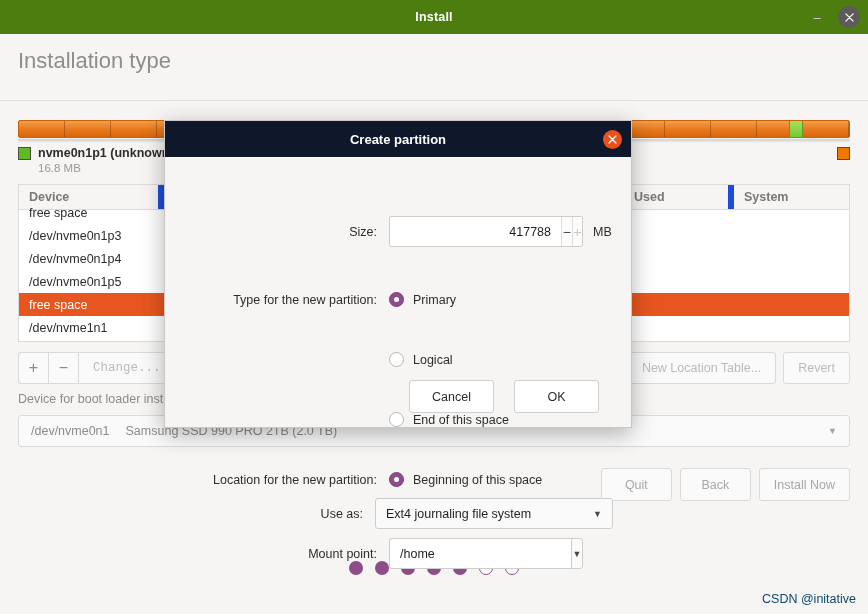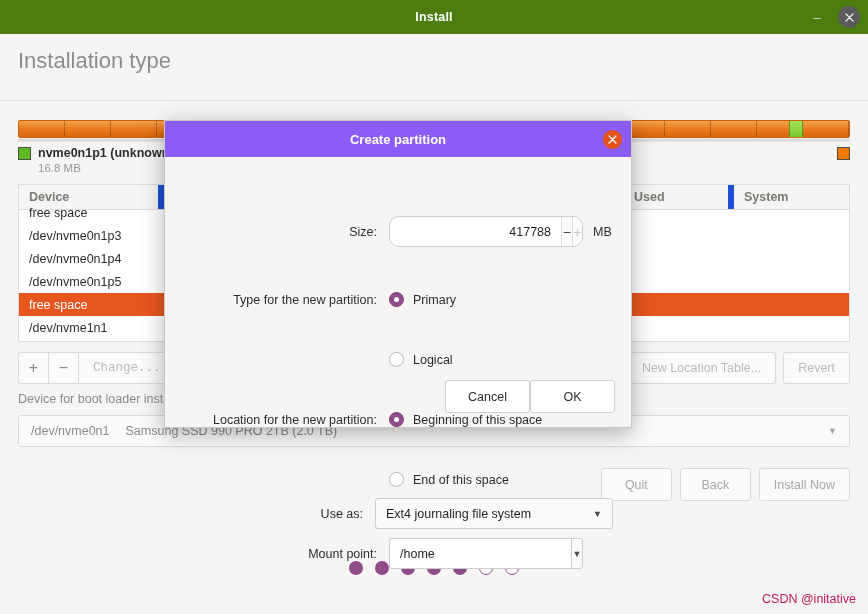--- a/index.html
+++ b/index.html
@@ -177,33 +177,33 @@
   .dots {
     position: absolute; top: 561px; left: 0; width: 868px;
     display: flex; justify-content: center; gap: 12px;
   }
   .dot { width: 14px; height: 14px; border-radius: 50%; }
   .dot.filled { background: #8e4c8a; }
   .dot.hollow { background: #ffffff; border: 1.5px solid #8e4c8a; }
 
   .watermark {
     position: absolute; right: 12px; bottom: 8px;
-    font-size: 12.5px; color: #be185d;
+    font-size: 12.5px; color: #0c4a6e;
   }
 
   
   .modal {
     position: absolute; top: 120px; left: 164px;
     width: 468px; height: 308px;
     background: #f6f5f4;
     border: 1px solid #c9c7c5;
     box-shadow: 0 6px 22px rgba(0,0,0,.30);
   }
   .modal-header {
-    height: 36px; background: #8b5cf6;
+    height: 36px; background: #0f172a;
     display: flex; align-items: center; justify-content: center;
     position: relative;
   }
   .modal-title { color: #ffffff; font-size: 13px; font-weight: bold; }
   .modal-close {
     position: absolute; right: 9px; top: 9px;
     width: 19px; height: 19px; border-radius: 50%;
     background: #e8501c;
     display: flex; align-items: center; justify-content: center;
   }
@@ -212,21 +212,21 @@
   .frow { display: flex; align-items: center; margin-bottom: 9px; margin-top: 45px; }
   .flabel {
     width: 224px; text-align: right; padding-right: 12px;
     font-size: 12.5px; color: #2d2d2c;
   }
   .fctl { display: flex; align-items: center; }
 
   .spinner {
     display: flex; align-items: stretch;
     width: 194px; height: 31px;
-    background: #ffffff; border: 1px solid #cfcdcb; border-radius: 10px;
+    background: #ffffff; border: 1px solid #cfcdcb; border-radius: 2px;
     overflow: hidden;
   }
   .spinner input {
     flex: 1; border: none; outline: none; background: transparent;
     text-align: right; padding-right: 10px;
     font-family: "Liberation Sans", sans-serif;
     font-size: 12.5px; color: #1f1f1e;
   }
   .spin-btn {
     width: 35px; border-left: 1px solid #e0dedc;
@@ -266,22 +266,22 @@
     font-size: 12.5px; color: #1f1f1e;
   }
   .combo-arrow {
     width: 42px; background: #fbfafa;
     border: 1px solid #cfcdcb; border-radius: 0 3px 3px 0;
     display: flex; align-items: center; justify-content: center;
     font-size: 9px; color: #4a4846;
   }
 
   .modal-actions {
-    position: absolute; right: 16px; bottom: 14px;
-    display: flex; gap: 0; margin-left: 32px;
+    position: absolute; right: 32px; bottom: 14px;
+    display: flex; gap: 20px; margin-left: 32px;
   }
   .modal-actions .btn {
     background: #ffffff; border-color: #d2d0ce;
     min-width: 85px; height: 33px; color: #2d2d2c;
   }
 </style>
 </head>
 <body>
 
 <div class="titlebar">
@@ -483,32 +483,32 @@
 
     <div class="frow">
       <div class="flabel"></div>
       <div class="fctl radio-row">
         <span class="radio"></span>
         <span class="radio-label">Logical</span>
       </div>
     </div>
 
     <div class="frow">
+      <div class="flabel"></div>
+      <div class="fctl radio-row">
+        <span class="radio"></span>
+        <span class="radio-label">End of this space</span>
+      </div>
+    </div>
+
+    <div class="frow">
       <div class="flabel">Location for the new partition:</div>
       <div class="fctl radio-row">
         <span class="radio on"></span>
         <span class="radio-label">Beginning of this space</span>
-      </div>
-    </div>
-
-    <div class="frow">
-      <div class="flabel"></div>
-      <div class="fctl radio-row">
-        <span class="radio"></span>
-        <span class="radio-label">End of this space</span>
       </div>
     </div>
 
     <div class="frow" style="margin-top:11px;">
       <div class="flabel">Use as:</div>
       <div class="fctl">
         <div class="dropdown">
           <span>Ext4 journaling file system</span>
           <span class="chev">▼</span>
         </div>

